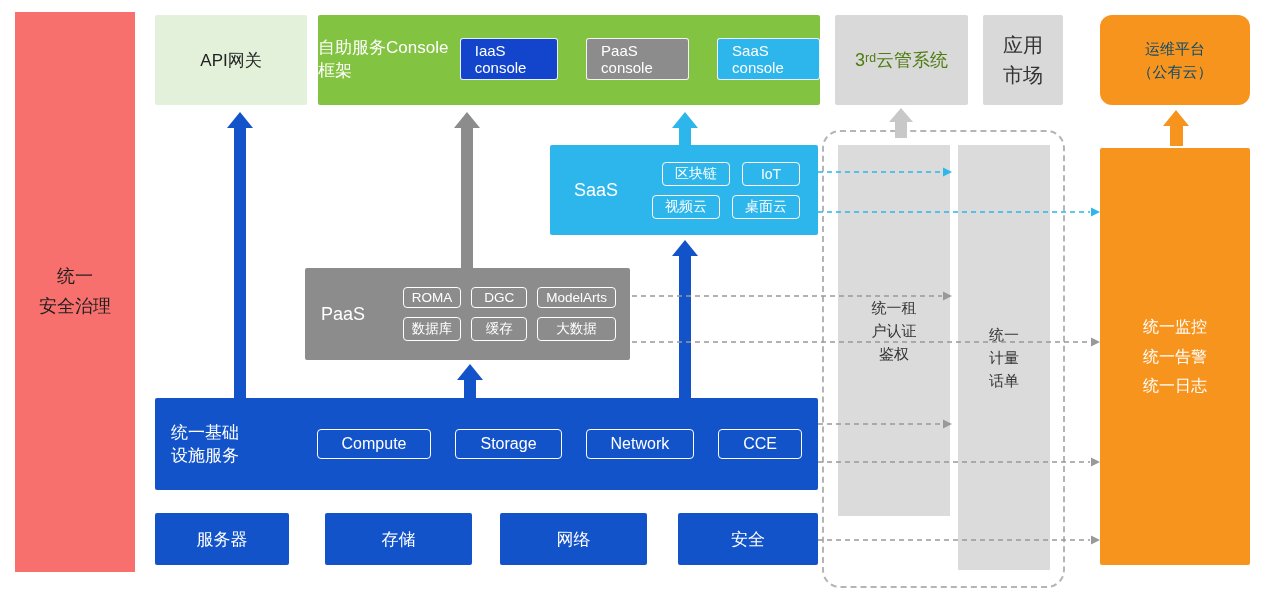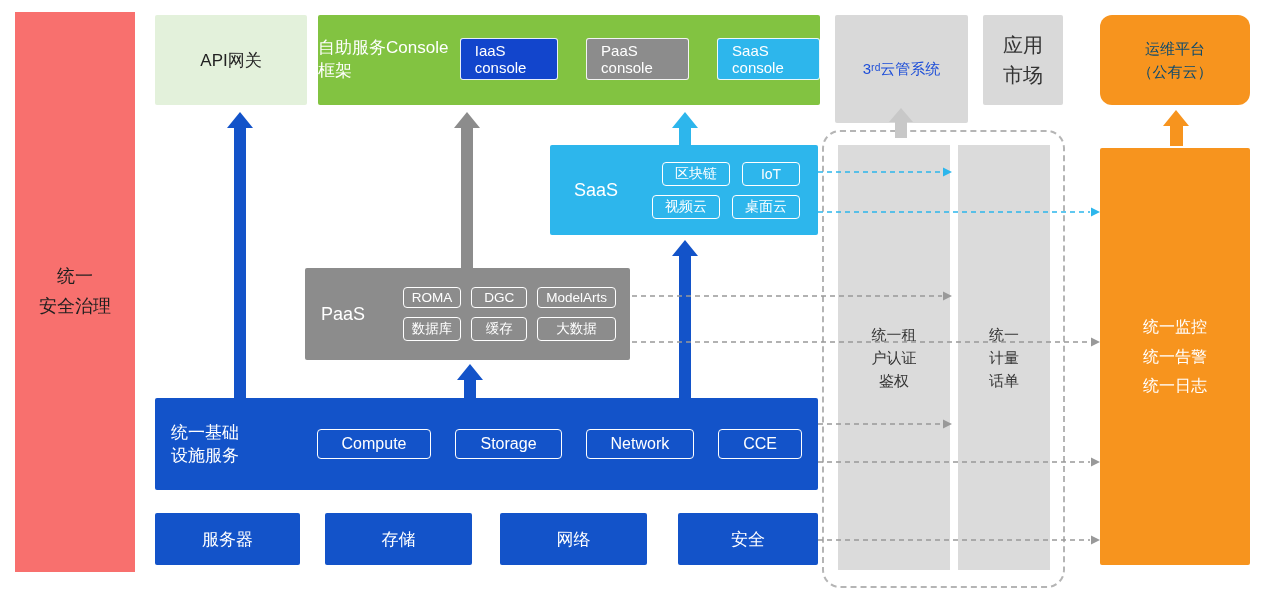--- a/index.html
+++ b/index.html
@@ -15,21 +15,21 @@
   
   .api-box { left:155px; top:15px; width:152px; height:90px; background:#E3F1DB; color:#222; font-size:17px; border-radius:2px; }
   .console-frame { left:318px; top:15px; width:502px; height:90px; background:#82C341; border-radius:2px;
                    display:flex; flex-direction:row; align-items:center; justify-content:space-between; padding:10px 0 13px; }
   .console-title { color:#fff; font-size:17px; }
   .console-chips { display:flex; gap:28px; }
   .console-chip { color:#fff; font-size:15px; padding:3px 14px; border-radius:3px; border:1px solid rgba(255,255,255,.9); }
   .chip-iaas { background:#1245CC; }
   .chip-paas { background:#8C8C8C; }
   .chip-saas { background:#2DB6EC; }
-  .third-box { left:835px; top:15px; width:133px; height:108px; background:#D9D9D9; color:#1d4ed8; font-size:15px; border-radius:2px; }
+  .third-box { left:835px; top:15px; width:133px; height:90px; background:#D9D9D9; color:#4d7c0f; font-size:18px; border-radius:2px; }
   .market-box { left:983px; top:15px; width:80px; height:90px; background:#D9D9D9; color:#333; font-size:20px; line-height:1.5; border-radius:2px; }
   .om-box { left:1100px; top:15px; width:150px; height:90px; background:#F7941E; color:#0c4a6e; font-size:15px; line-height:1.55; border-radius:12px; }
 
   
   .saas-box { left:550px; top:145px; width:268px; height:90px; background:#2DB6EC; border-radius:2px;
               display:flex; align-items:center; padding:0 18px 0 24px; }
   .saas-label { color:#fff; font-size:18px; }
   .saas-chips { margin-left:auto; display:flex; flex-direction:column; gap:9px; }
   .chip-row { display:flex; gap:12px; justify-content:flex-end; }
   .o-chip { border:1.5px solid #fff; color:#fff; font-size:14px; padding:2px 12px; border-radius:4px;
@@ -44,29 +44,29 @@
 
   
   .infra-box { left:155px; top:398px; width:663px; height:92px; background:#1353C9; border-radius:2px;
                display:flex; align-items:center; padding:0 16px; }
   .infra-label { color:#fff; font-size:17px; }
   .infra-chips { display:flex; gap:24px; margin-left:22px;padding-left:47px; }
   .infra-chips .o-chip { font-size:16px; padding:5px 24px; }
 
   
   .bottom-box { top:513px; height:52px; background:#1353C9; color:#fff; font-size:17px; border-radius:2px; }
-  .bb1 { left:155px; width:145px; }
+  .bb1 { left:155px; width:134px; }
   .bb2 { left:325px; width:147px; }
   .bb3 { left:500px; width:147px; }
   .bb4 { left:678px; width:140px;align-items:center; }
 
   
   .dashed-frame { left:822px; top:130px; width:243px; height:458px; border:2px dashed #B5B5B5; border-radius:18px; }
   .mid-col { background:#DBDBDB; color:#333; font-size:15px; line-height:1.55; }
-  .col-auth { left:838px; top:145px; width:112px; height:425px; }
+  .col-auth { left:838px; top:145px; width:112px; height:371px; }
   .col-bill { left:958px; top:145px; width:92px; height:425px; }
 
   
   .right-panel { left:1100px; top:148px; width:150px; height:417px; background:#F7941E; color:#fff; font-size:16px; line-height:1.85; border-radius:2px; }
 
   .overlay { position:absolute; left:0; top:0; width:1265px; height:605px; pointer-events:none; }
 </style>
 </head>
 <body>
 

